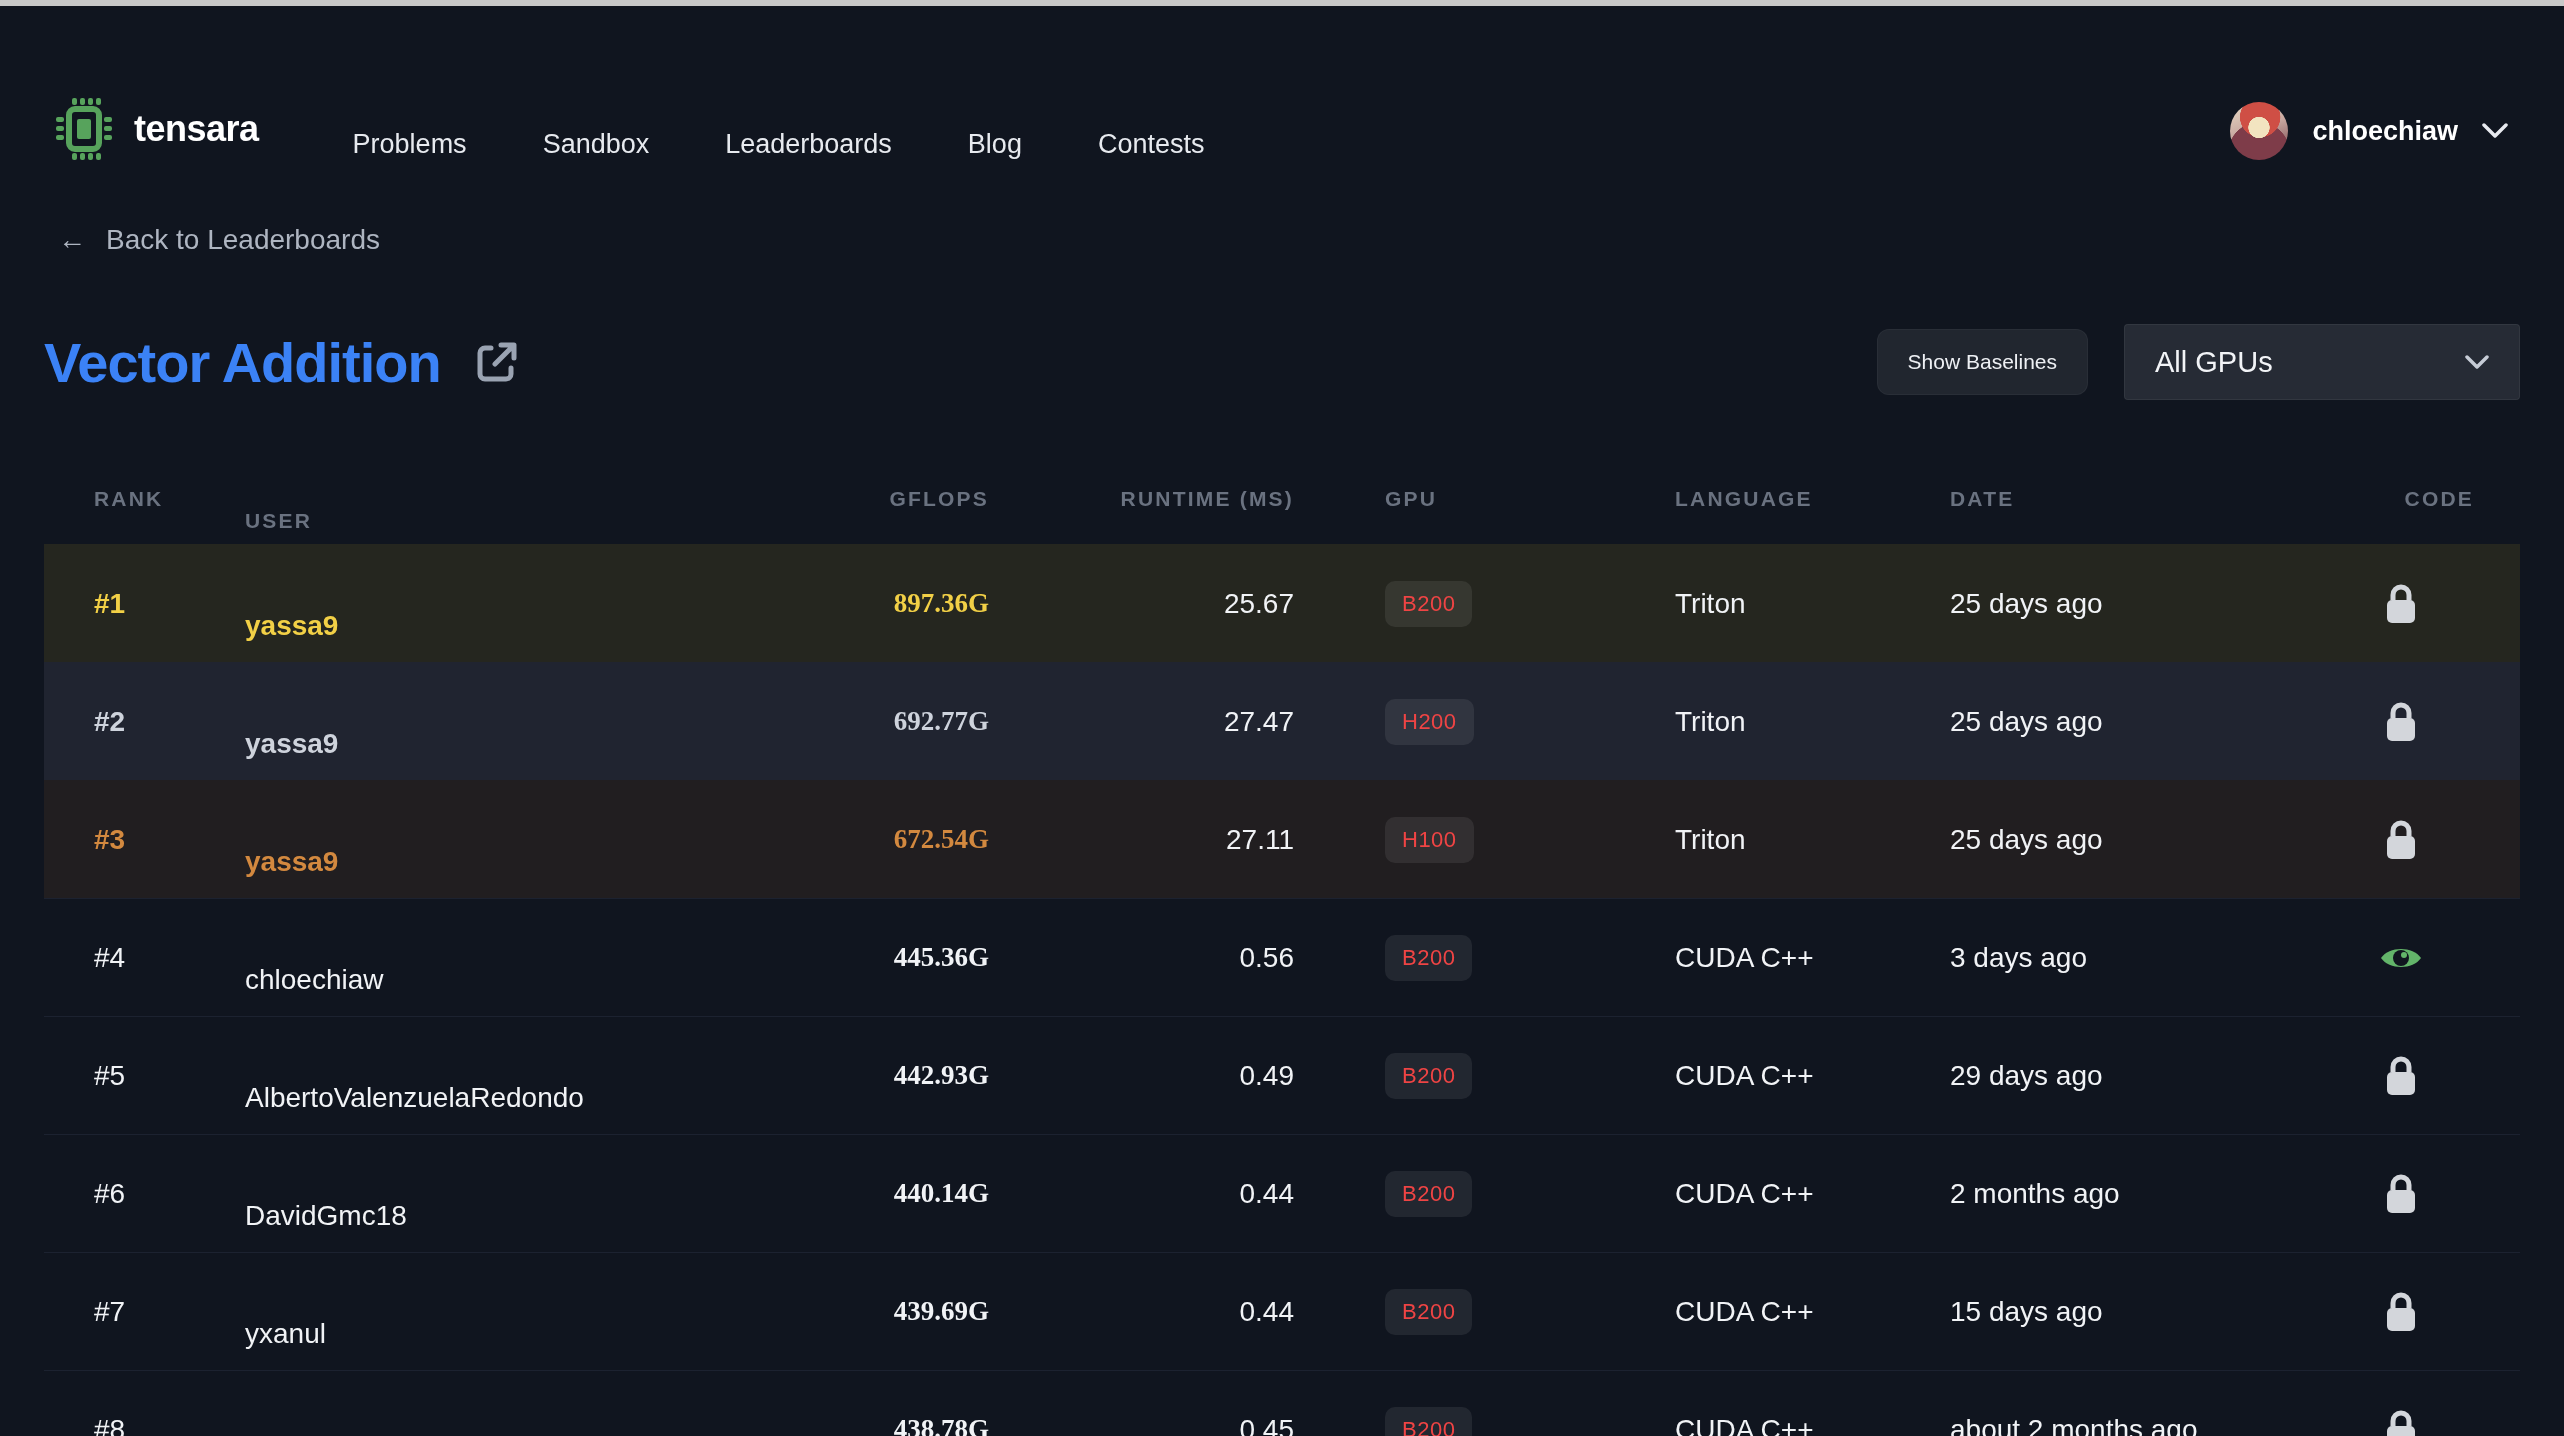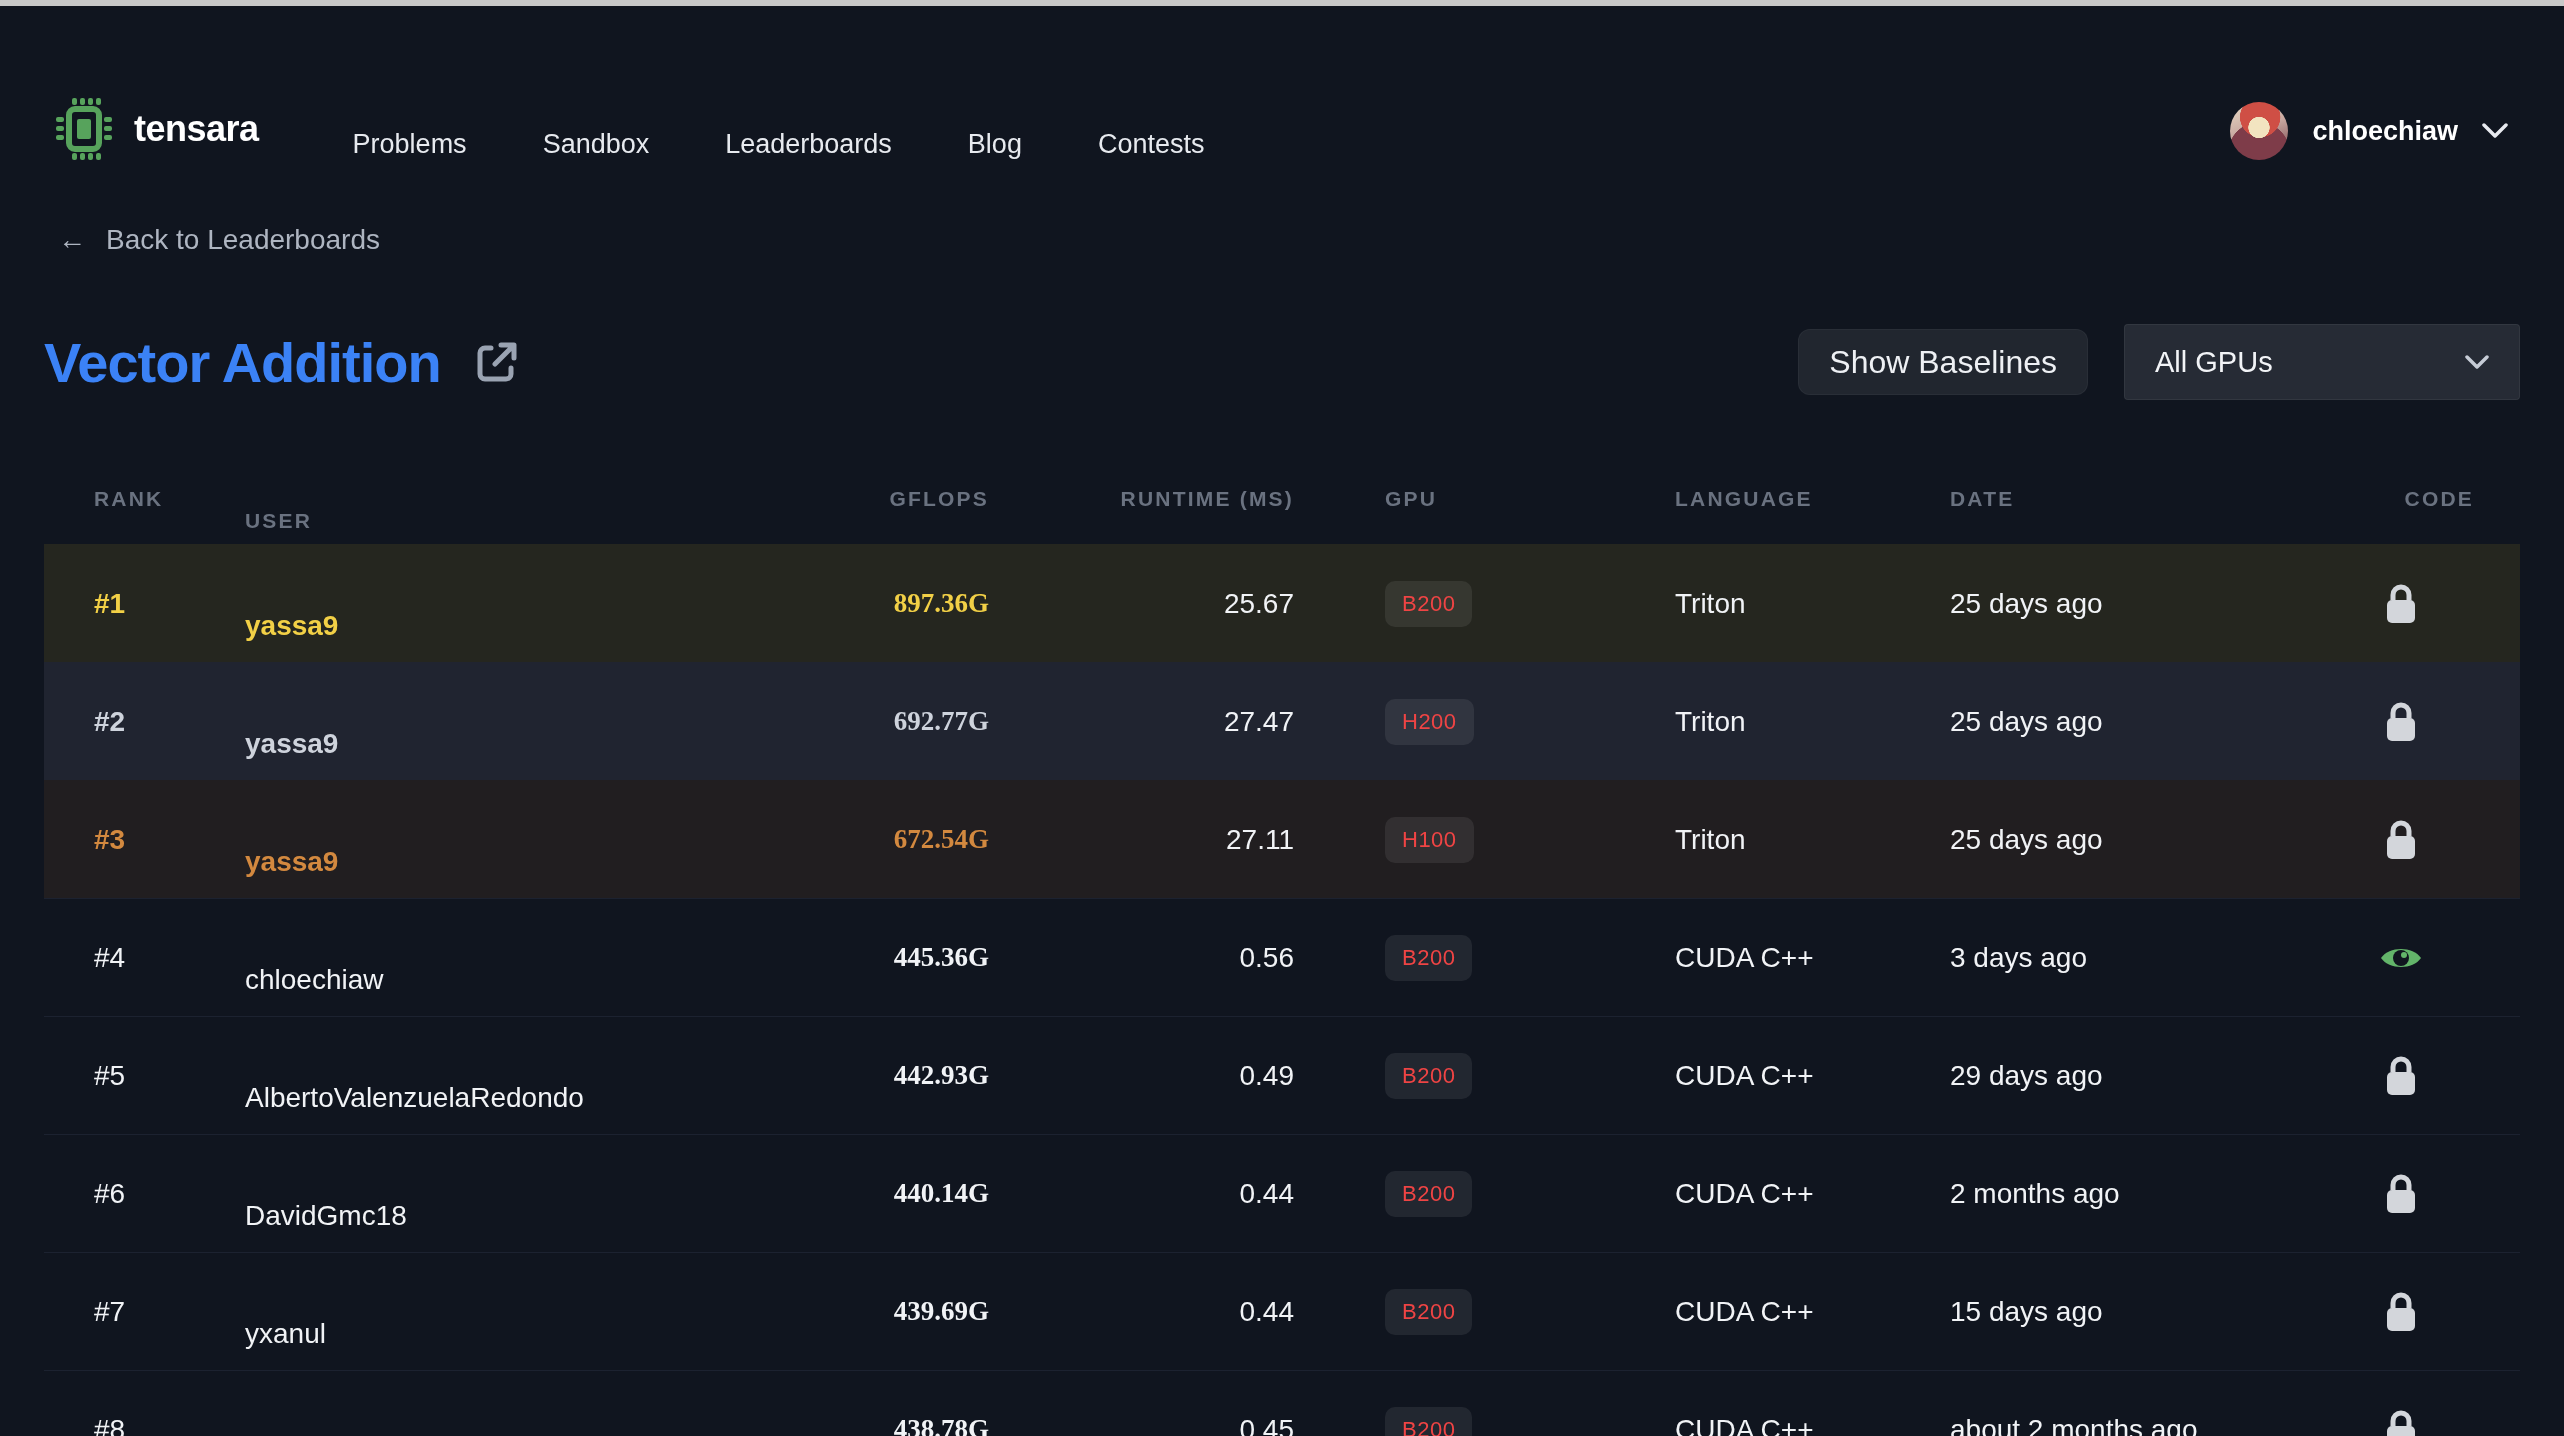--- a/index.html
+++ b/index.html
@@ -30,21 +30,21 @@
   .nav-user{font-size:27px;font-weight:600;color:#fff;}
   
   .main{padding:0 44px;}
   .back-link{margin-top:64px;display:inline-flex;align-items:center;gap:20px;
     font-size:28px;color:var(--back);cursor:pointer;padding-left:14px;}
   .title-row{margin-top:54px;height:104px;display:flex;align-items:center;}
   .page-title{font-size:56px;font-weight:700;letter-spacing:-1px;color:#3b82f6;}
   .ext-icon{margin-left:34px;cursor:pointer;display:flex;}
   .controls{margin-left:auto;display:flex;align-items:center;gap:36px;}
   .btn{background:var(--btn-bg);border:1px solid rgba(255,255,255,0.04);border-radius:12px;
-    padding:0 30px;height:66px;display:flex;align-items:center;font-size:32px;color:#eef0f4;cursor:pointer;}
+    padding:0 30px;height:66px;display:flex;align-items:center;font-size:21px;color:#eef0f4;cursor:pointer;}
   .select{background:var(--select-bg);border:1px solid rgba(255,255,255,0.06);border-radius:4px;
     width:396px;height:76px;display:flex;align-items:center;padding:0 30px;font-size:29px;color:#f2f4f7;cursor:pointer;}
   .select .chev{margin-left:auto;}
   
   .table{margin-top:40px;}
   .grid{display:grid;grid-template-columns:200px 620px 125px 305px 340px 270px 424px 146px;
     align-items:center;padding-right:46px;}
   .thead{height:90px;font-size:21px;font-weight:700;letter-spacing:2.2px;color:var(--muted);}
   .c-rank{padding-left:50px;}
   .c-user{padding-left:1px;margin-top:44px;}

